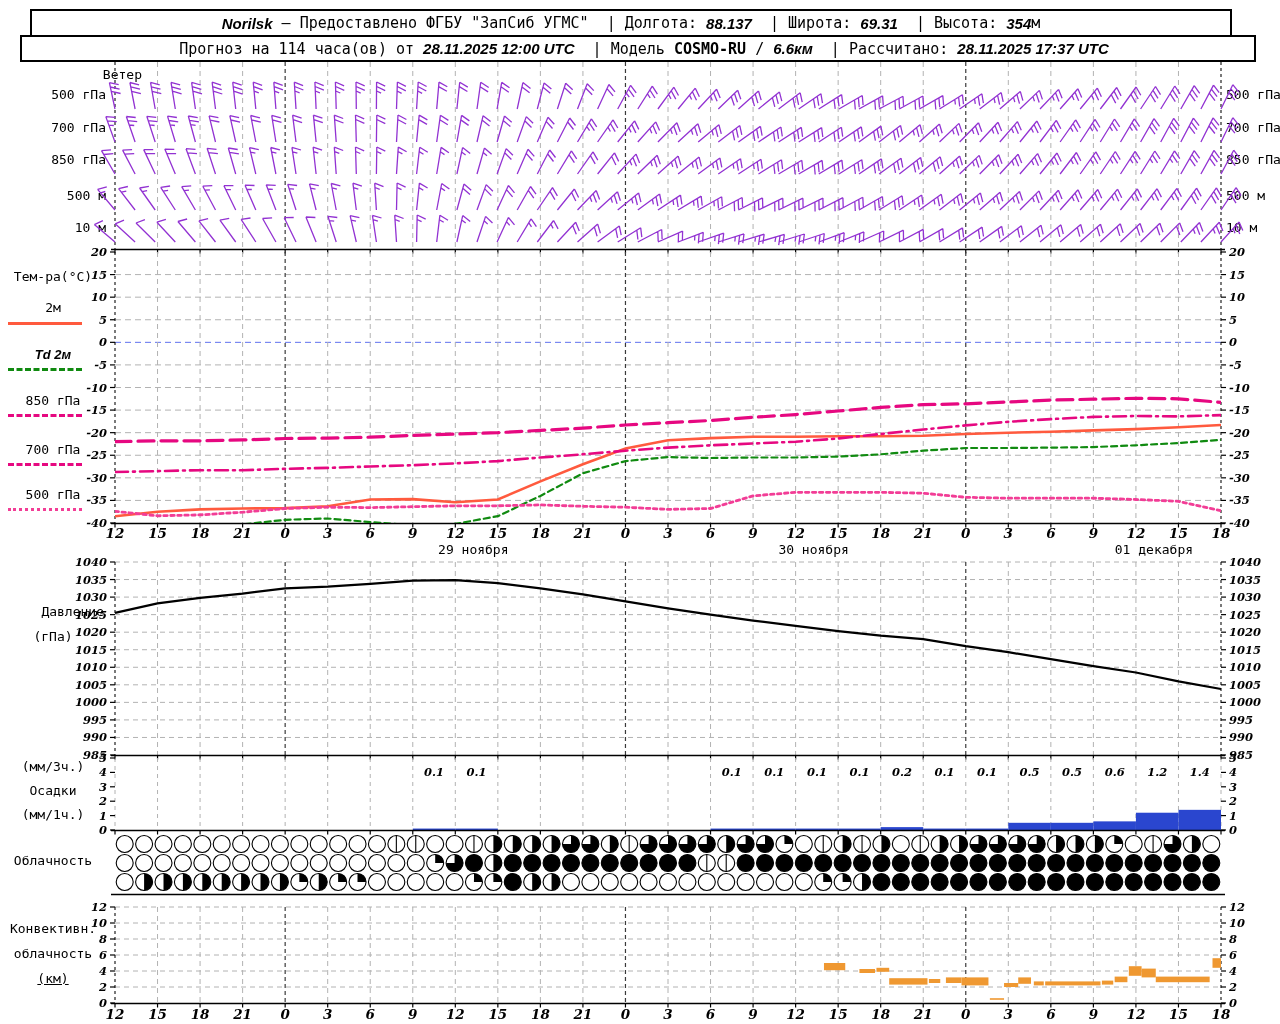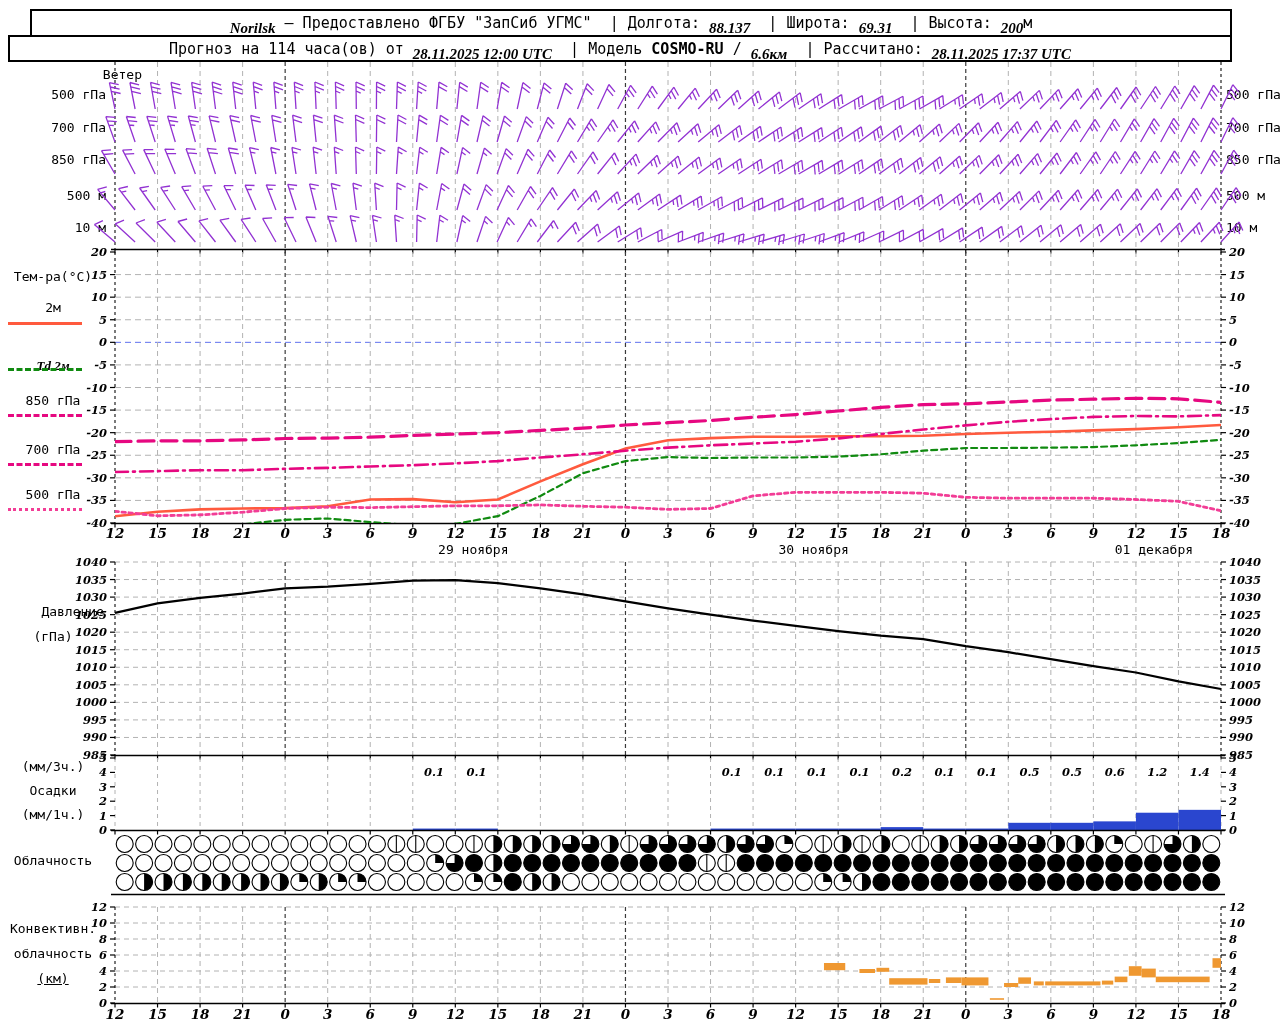--- a/index.html
+++ b/index.html
@@ -1,20 +1,20 @@
 <!DOCTYPE html>
 <html><head>
 <meta charset="utf-8">
 <style>
   html,body{margin:0;padding:0;}
   body{width:1280px;height:1024px;background:#fff;position:relative;overflow:hidden;
        font-family:"DejaVu Sans Mono","Liberation Mono",monospace;color:#000;}
   .hbox{position:absolute;border:2px solid #000;display:flex;align-items:center;justify-content:center;
         font-size:15px;white-space:pre;background:#fff;}
-  .hv{font-family:Liberation Serif, serif;font-style:italic;font-weight:bold;margin-top:11px;}
+  .hv{font-family:Liberation Sans, sans-serif;font-style:italic;font-weight:bold;}
   .hb{font-weight:bold;}
   .lbl{position:absolute;font-size:13px;line-height:14px;white-space:pre;}
   .wlab-l{left:0;width:106px;text-align:right;}
   .wlab-r{left:1226px;width:60px;text-align:left;}
   .cc{left:2px;width:102px;text-align:center;}
   .leg-line{position:absolute;left:8px;width:74px;height:0;}
   svg{position:absolute;left:0;top:0;}
   svg text{fill:#000;}
   svg text.tick{font:italic bold 11.5px "DejaVu Serif","Liberation Serif",serif;}
   svg text.hr{font:italic bold 13.5px "DejaVu Serif","Liberation Serif",serif;}
@@ -28,23 +28,23 @@
   <span class="hv">Norilsk</span><span> </span>
   <span>— Предоставлено ФГБУ "ЗапСиб УГМС"</span><span>  </span>
   <span>|</span><span> </span>
   <span>Долгота:</span><span> </span>
   <span class="hv">88.137</span><span>  </span>
   <span>|</span><span> </span>
   <span>Широта:</span><span> </span>
   <span class="hv">69.31</span><span>  </span>
   <span>|</span><span> </span>
   <span>Высота:</span><span> </span>
-  <span class="hv">200</span><span>м</span>
+  <span class="hv">354</span><span>м</span>
 </div>
-<div class="hbox" style="left:8px;top:35px;width:1220px;height:23px;">
+<div class="hbox" style="left:20px;top:35px;width:1220px;height:23px;padding-left:12px;">
   <span>Прогноз на</span><span> </span>
   <span>114</span><span> </span>
   <span>часа(ов)</span><span> </span>
   <span>от</span><span> </span>
   <span class="hv">28.11.2025 12:00 UTC</span><span>  </span>
   <span>|</span><span> </span>
   <span>Модель</span><span> </span>
   <span class="hb">COSMO-RU</span><span> </span>
   <span>/</span><span> </span>
   <span class="hv">6.6км</span><span>  </span>

